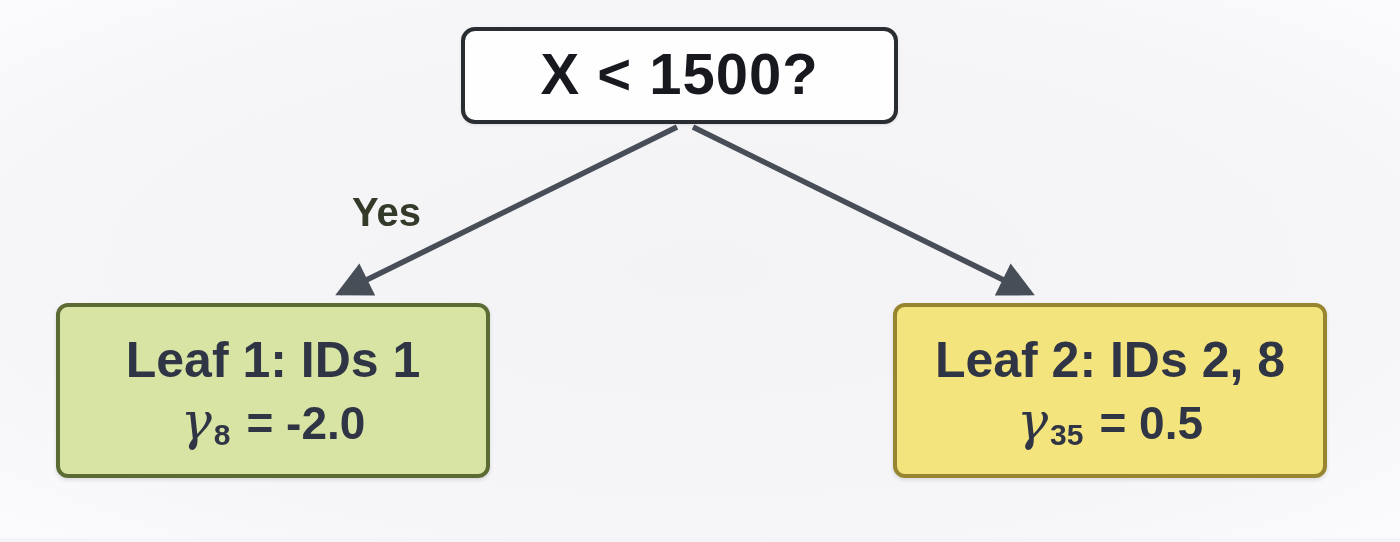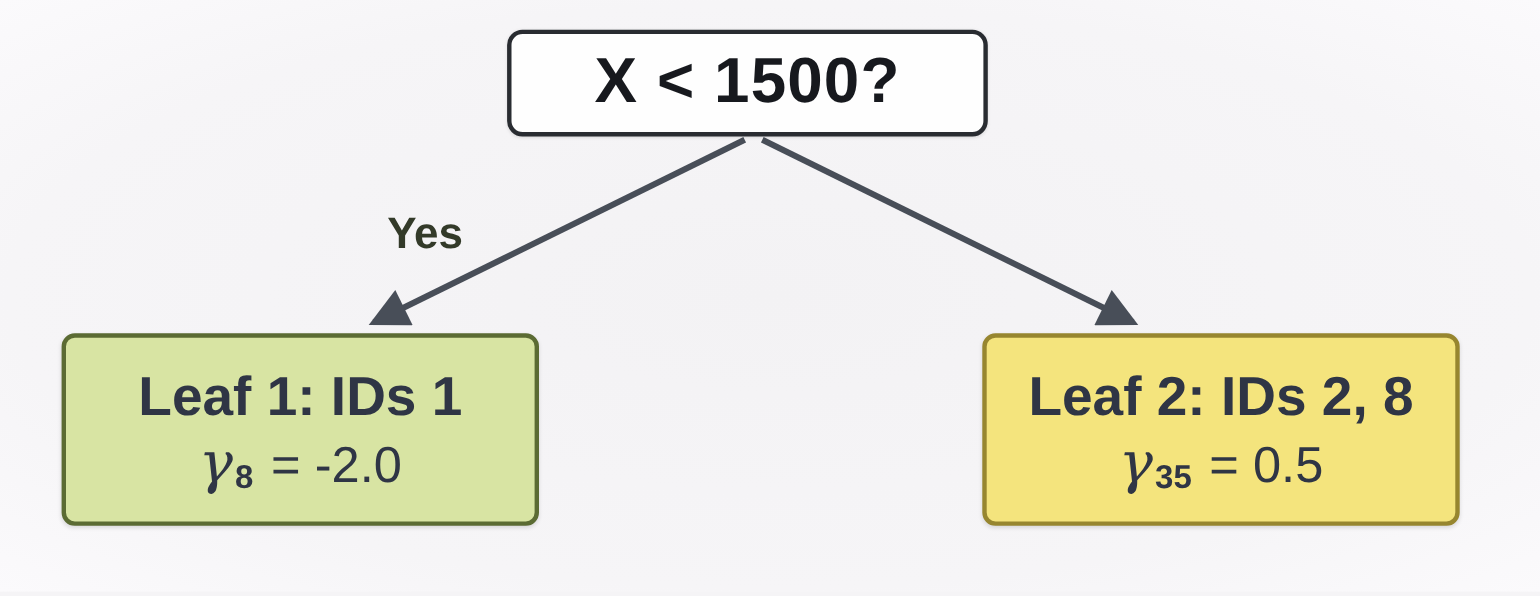--- a/index.html
+++ b/index.html
@@ -85,21 +85,21 @@
   }
   .gamma-sub {
     font-size: 30px;
     font-weight: bold;
     position: relative;
     bottom: -0.22em;
     margin-left: 2px;
   }
   .eq-value {
     margin-left: 16px;
-    font-weight: normal;
+    font-weight: bold;
   }
   .branch-label {
     position: absolute;
     font-size: 40px;
     font-weight: bold;
     line-height: 1;
     margin-left: 16px;
   }
   .branch-label-yes {
     left: 336px; top: 192px;

